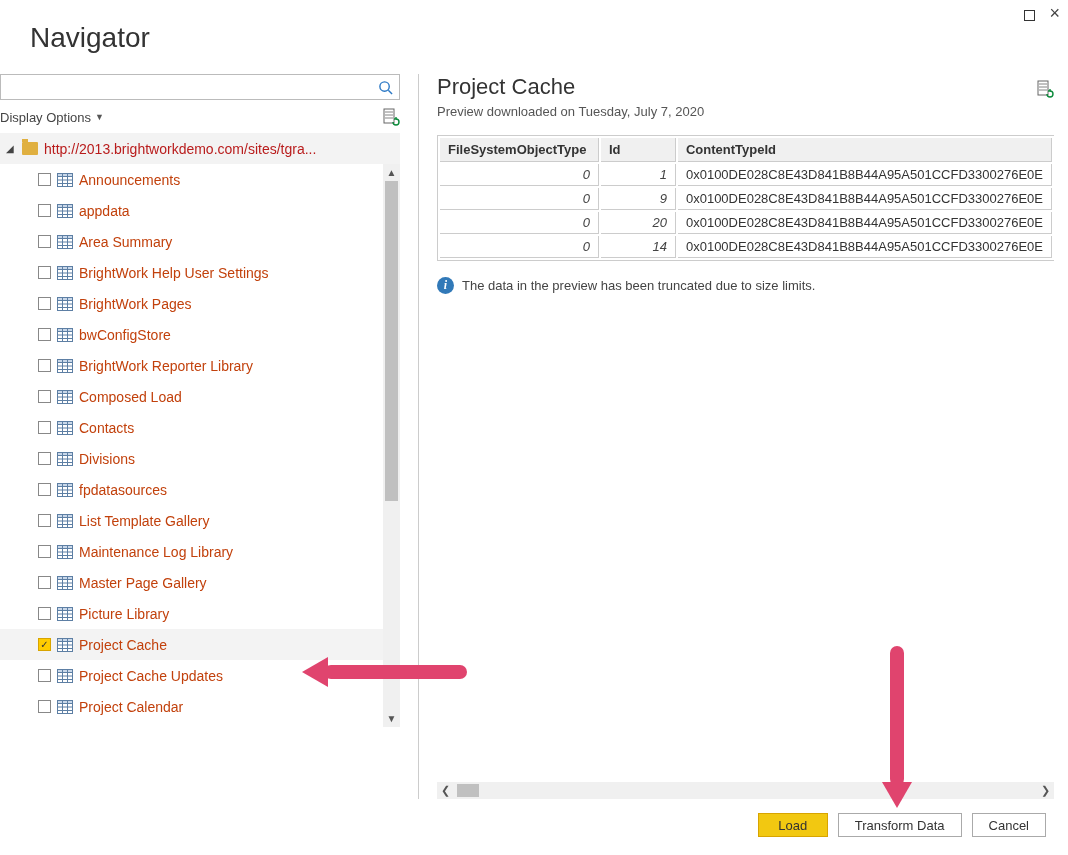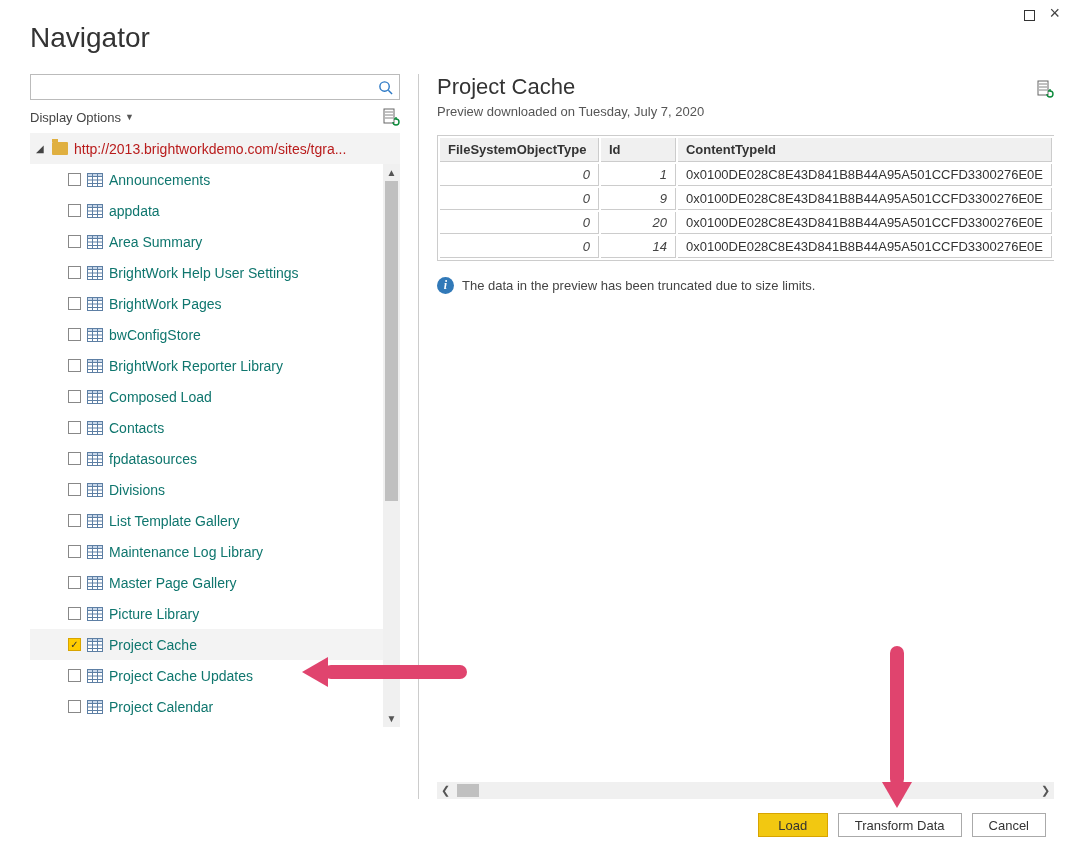--- a/index.html
+++ b/index.html
@@ -34,21 +34,20 @@
     padding: 22px 0 0 30px;
   }
   .main {
     display: flex;
     width: 100%;
     height: calc(100% - 130px);
     margin-top: 20px;
   }
   .left-panel {
     width: 400px;
-    padding-left: 30px;
     display: flex;
     flex-direction: column;
   }
   .search-row {
     display: flex;
     align-items: center;
     margin-bottom: 8px;
   }
   .search-box {
     flex: 1;
@@ -143,21 +142,21 @@
   }
   .checkbox.checked {
     background: #ffcc00;
     border-color: #d8a400;
   }
   .table-icon {
     width: 16px; height: 14px;
     display: inline-block;
   }
   .table-icon svg { width:100%; height:100%; display:block; }
-  .item-label { font-size: 14px; color: #0f766e; }
+  .item-label { font-size: 14px; color: #c2410c; }
   .vscroll {
     width: 17px;
     background: #f0f0f0;
     position: relative;
   }
   .vscroll .arrow {
     width: 17px; height: 17px;
     display:flex; align-items:center; justify-content:center;
     color:#555; font-size:10px;
     cursor:pointer;
@@ -493,35 +492,35 @@
               <span class="table-icon">
                 <svg viewBox="0 0 16 14">
                   <rect x="0.5" y="0.5" width="15" height="13" fill="#fff" stroke="#5d7fa4"></rect>
                   <rect x="0.5" y="0.5" width="15" height="3" fill="#c9d8ea" stroke="#5d7fa4"></rect>
                   <line x1="5.5" y1="0.5" x2="5.5" y2="13.5" stroke="#5d7fa4"></line>
                   <line x1="10.5" y1="0.5" x2="10.5" y2="13.5" stroke="#5d7fa4"></line>
                   <line x1="0.5" y1="7" x2="15.5" y2="7" stroke="#5d7fa4"></line>
                   <line x1="0.5" y1="10.5" x2="15.5" y2="10.5" stroke="#5d7fa4"></line>
                 </svg>
               </span>
+              <span class="item-label">Divisions</span>
+            </div>
+            <div class="tree-item">
+              <span class="checkbox"></span>
+              <span class="table-icon">
+                <svg viewBox="0 0 16 14">
+                  <rect x="0.5" y="0.5" width="15" height="13" fill="#fff" stroke="#5d7fa4"></rect>
+                  <rect x="0.5" y="0.5" width="15" height="3" fill="#c9d8ea" stroke="#5d7fa4"></rect>
+                  <line x1="5.5" y1="0.5" x2="5.5" y2="13.5" stroke="#5d7fa4"></line>
+                  <line x1="10.5" y1="0.5" x2="10.5" y2="13.5" stroke="#5d7fa4"></line>
+                  <line x1="0.5" y1="7" x2="15.5" y2="7" stroke="#5d7fa4"></line>
+                  <line x1="0.5" y1="10.5" x2="15.5" y2="10.5" stroke="#5d7fa4"></line>
+                </svg>
+              </span>
               <span class="item-label">fpdatasources</span>
-            </div>
-            <div class="tree-item">
-              <span class="checkbox"></span>
-              <span class="table-icon">
-                <svg viewBox="0 0 16 14">
-                  <rect x="0.5" y="0.5" width="15" height="13" fill="#fff" stroke="#5d7fa4"></rect>
-                  <rect x="0.5" y="0.5" width="15" height="3" fill="#c9d8ea" stroke="#5d7fa4"></rect>
-                  <line x1="5.5" y1="0.5" x2="5.5" y2="13.5" stroke="#5d7fa4"></line>
-                  <line x1="10.5" y1="0.5" x2="10.5" y2="13.5" stroke="#5d7fa4"></line>
-                  <line x1="0.5" y1="7" x2="15.5" y2="7" stroke="#5d7fa4"></line>
-                  <line x1="0.5" y1="10.5" x2="15.5" y2="10.5" stroke="#5d7fa4"></line>
-                </svg>
-              </span>
-              <span class="item-label">Divisions</span>
             </div>
             <div class="tree-item">
               <span class="checkbox"></span>
               <span class="table-icon">
                 <svg viewBox="0 0 16 14">
                   <rect x="0.5" y="0.5" width="15" height="13" fill="#fff" stroke="#5d7fa4"></rect>
                   <rect x="0.5" y="0.5" width="15" height="3" fill="#c9d8ea" stroke="#5d7fa4"></rect>
                   <line x1="5.5" y1="0.5" x2="5.5" y2="13.5" stroke="#5d7fa4"></line>
                   <line x1="10.5" y1="0.5" x2="10.5" y2="13.5" stroke="#5d7fa4"></line>
                   <line x1="0.5" y1="7" x2="15.5" y2="7" stroke="#5d7fa4"></line>

